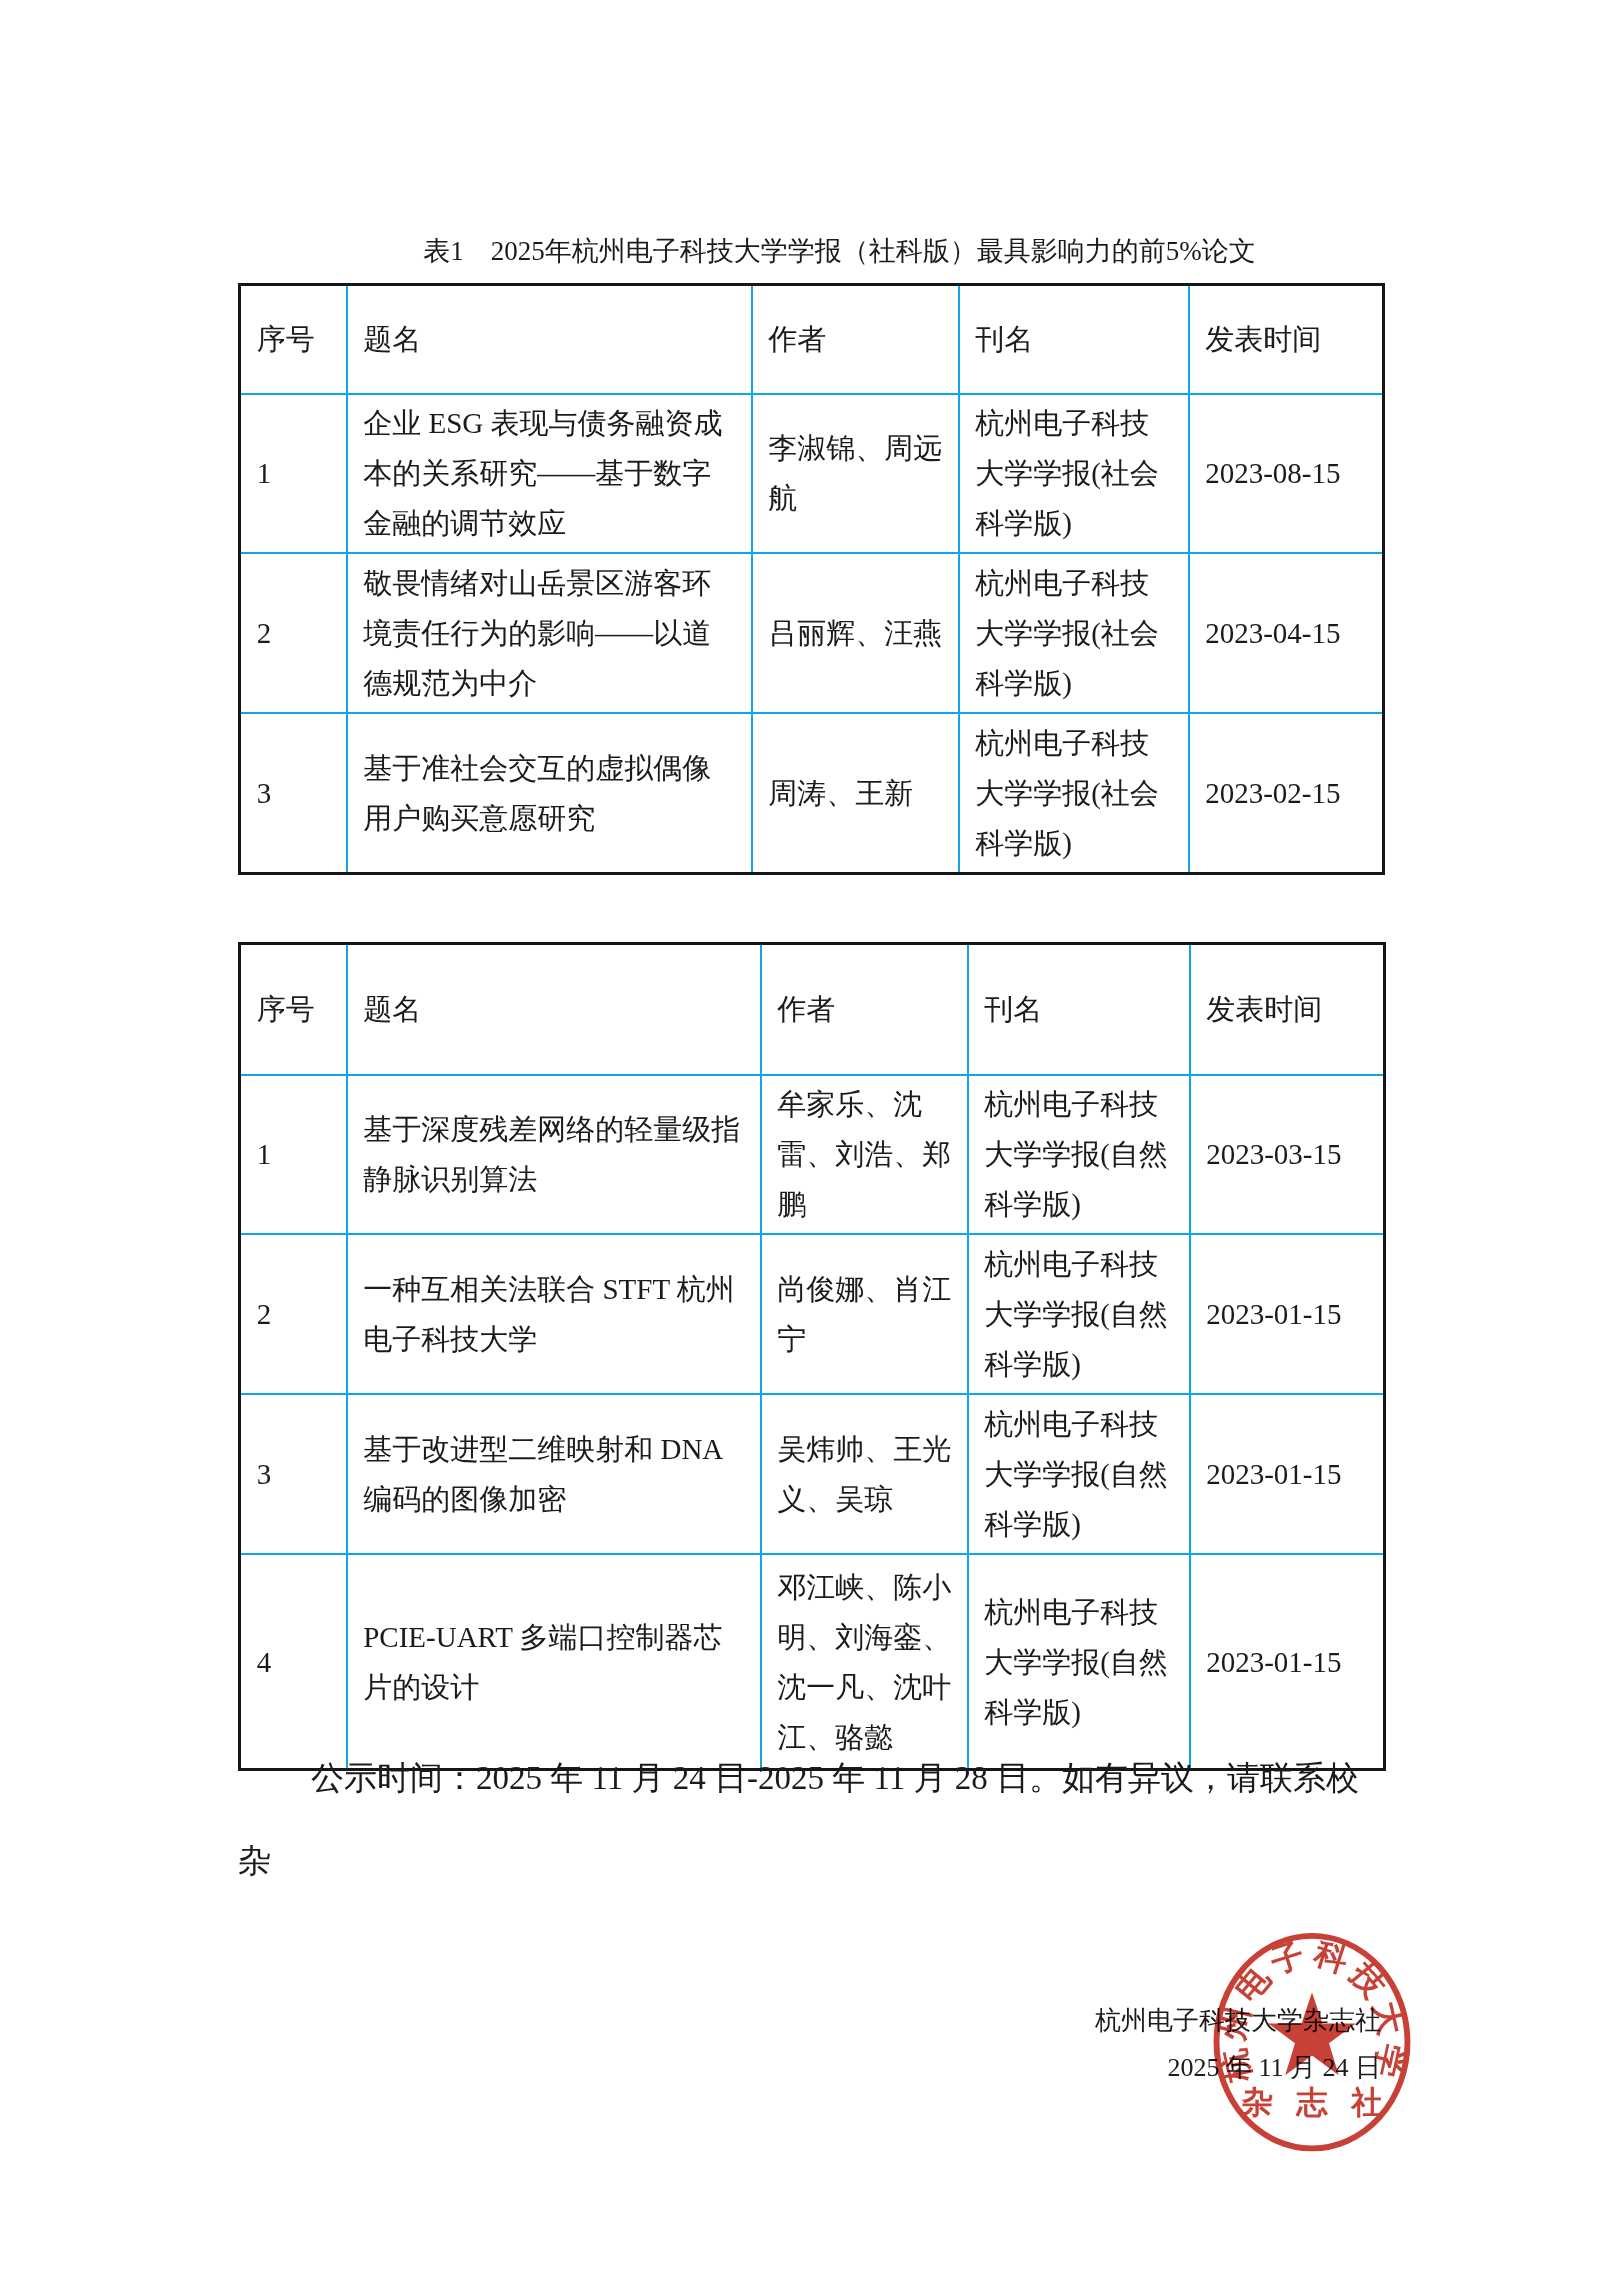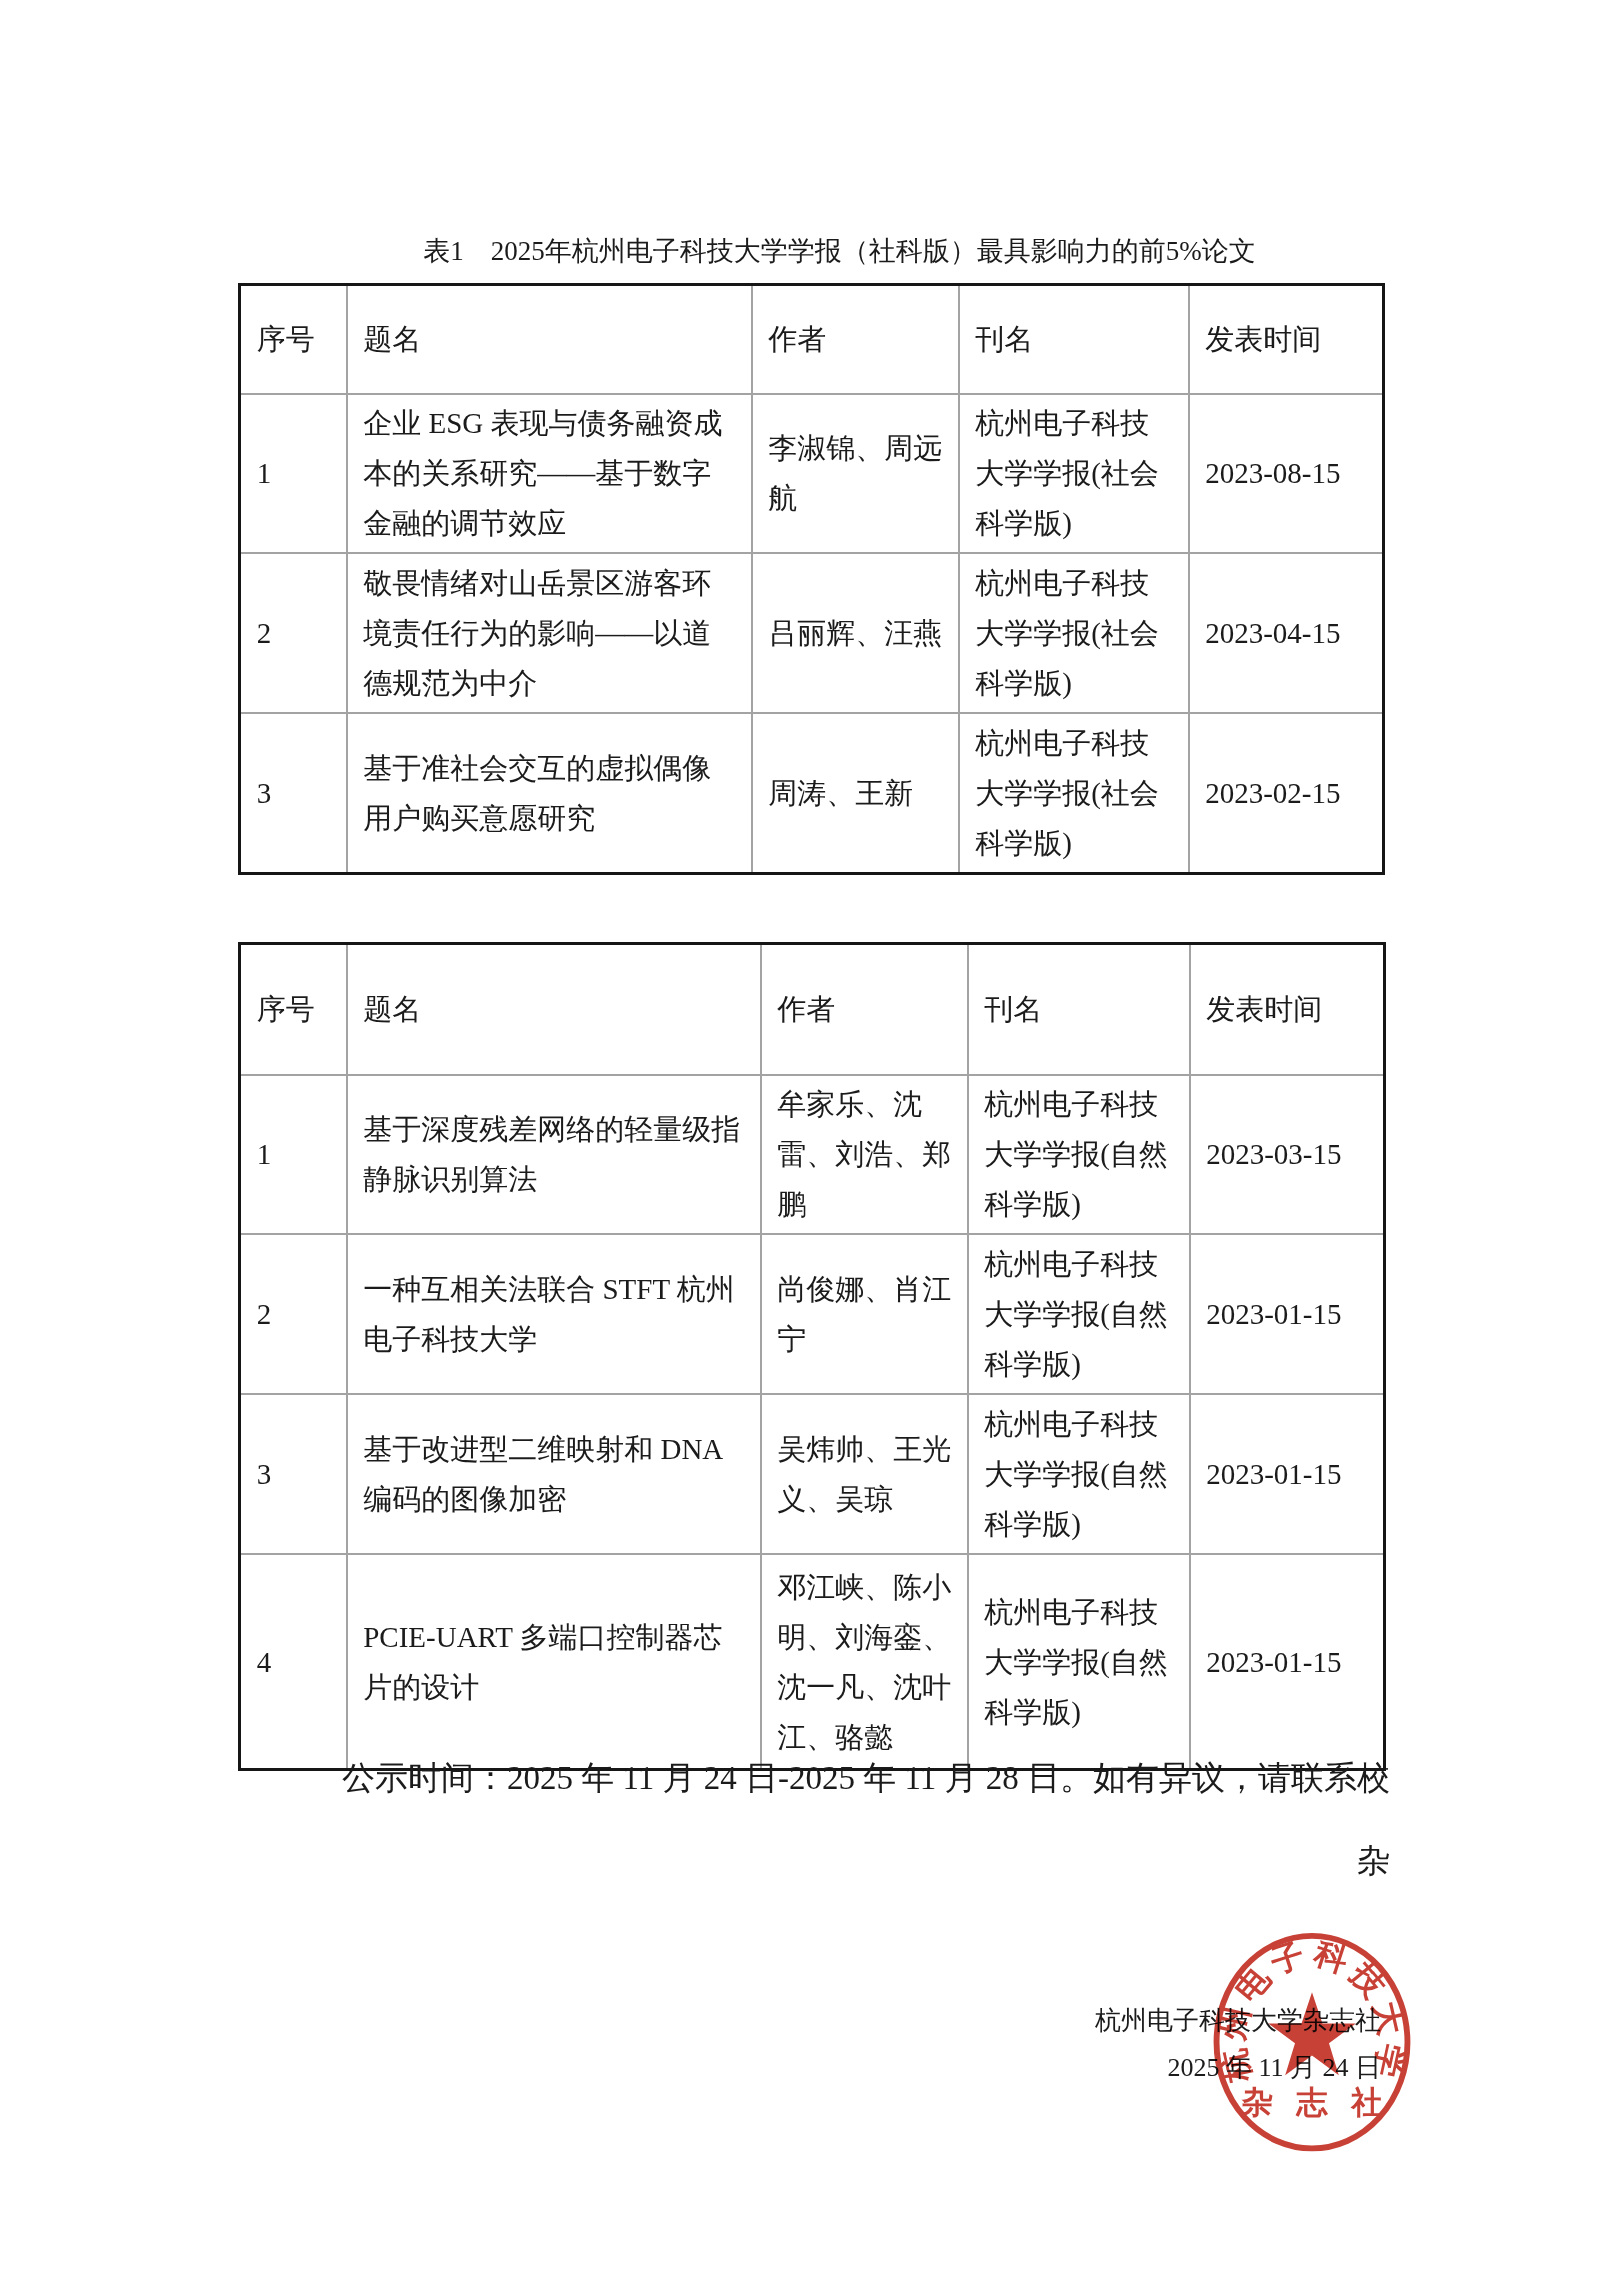--- a/index.html
+++ b/index.html
@@ -23,34 +23,34 @@
   table.paper-table{
     position:absolute;left:238px;
     width:1145px;
     border-collapse:collapse;
     table-layout:fixed;
     border:3.3px solid #161616;
   }
   .t1{top:283px;}
   .t2{top:942px;}
   .paper-table th,.paper-table td{
-    border:2px solid #a3a3a3;
+    border:2px solid #0ea5e9;
     font-weight:normal;
     text-align:left;
     vertical-align:middle;
     font-size:29px;
     line-height:50px;
     padding:3.9px 10.5px 3.9px 15.7px;
     overflow:hidden;
     word-break:normal;
   }
   .paper-table td.date-cell{white-space:nowrap;padding-right:6px;}
   .notice{
     position:absolute;left:238px;top:1737px;width:1152px;
-    font-size:33px;line-height:83px;text-align:right;
+    font-size:33px;line-height:83px;
   }
   .notice .indent{text-indent:73px;}
   .signature{
     position:absolute;right:242px;top:1997px;
     text-align:right;
     font-size:26px;line-height:47px;
   }
   .seal{
     position:absolute;left:1213px;top:1932px;
     width:198px;height:221px;

